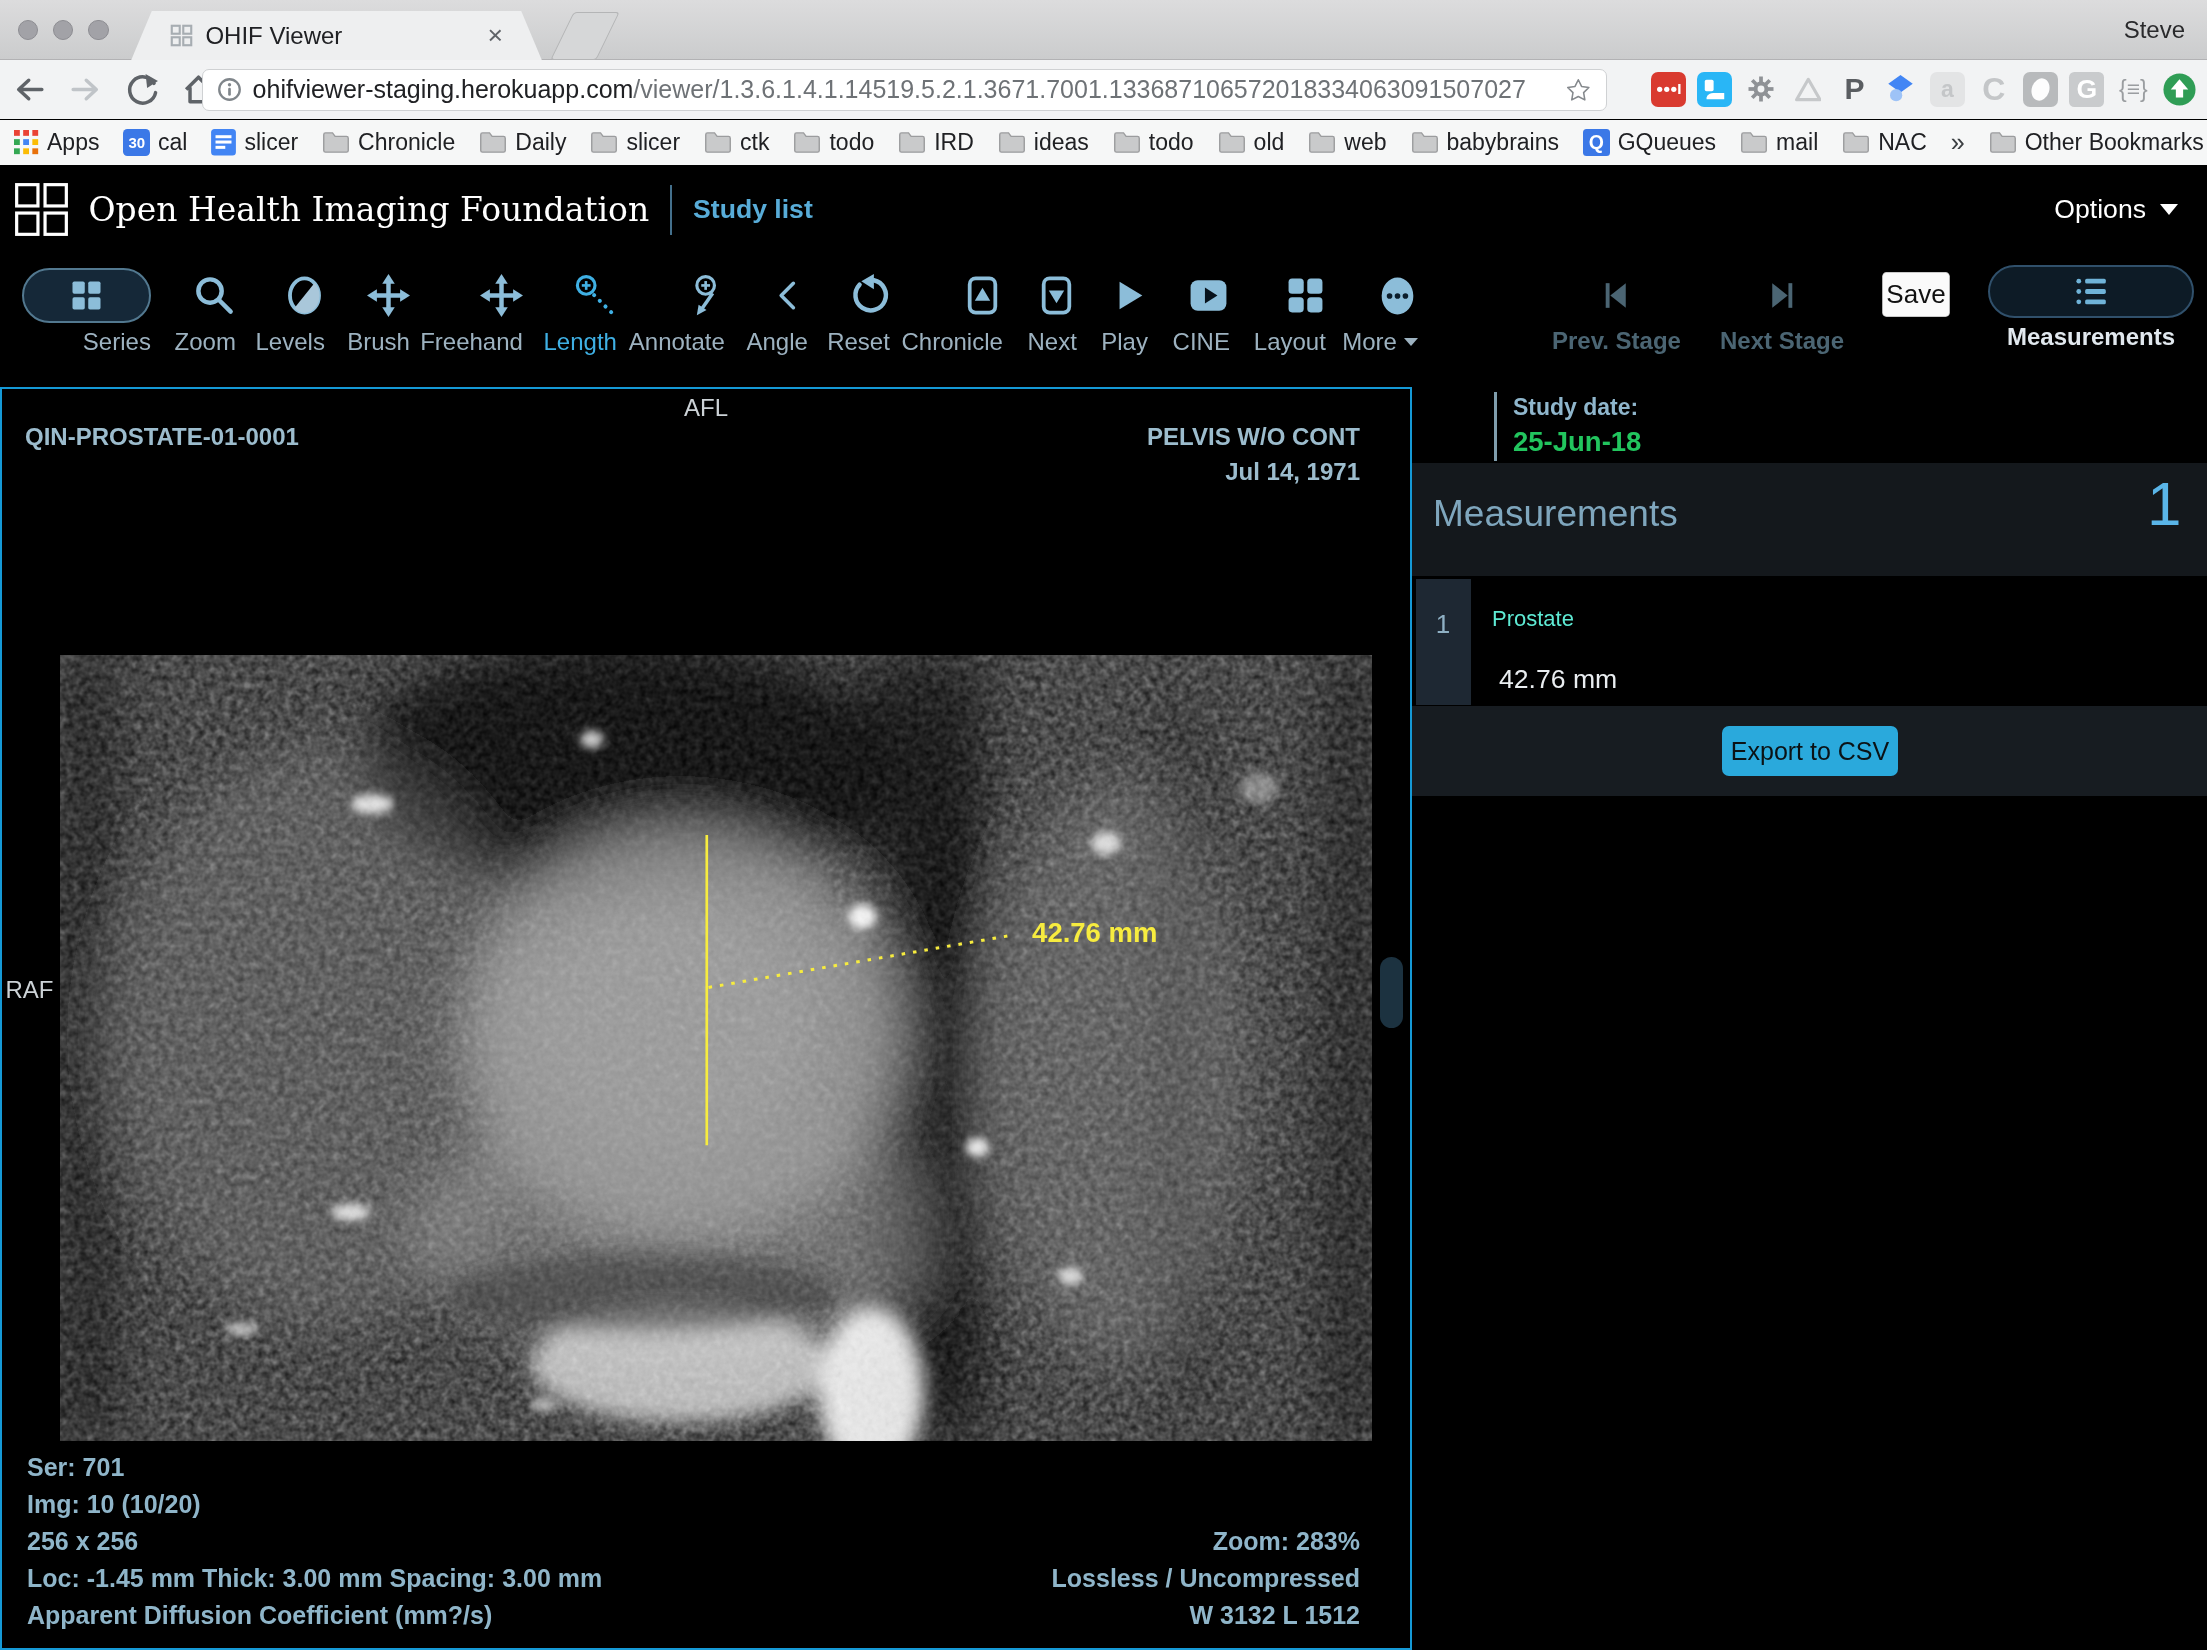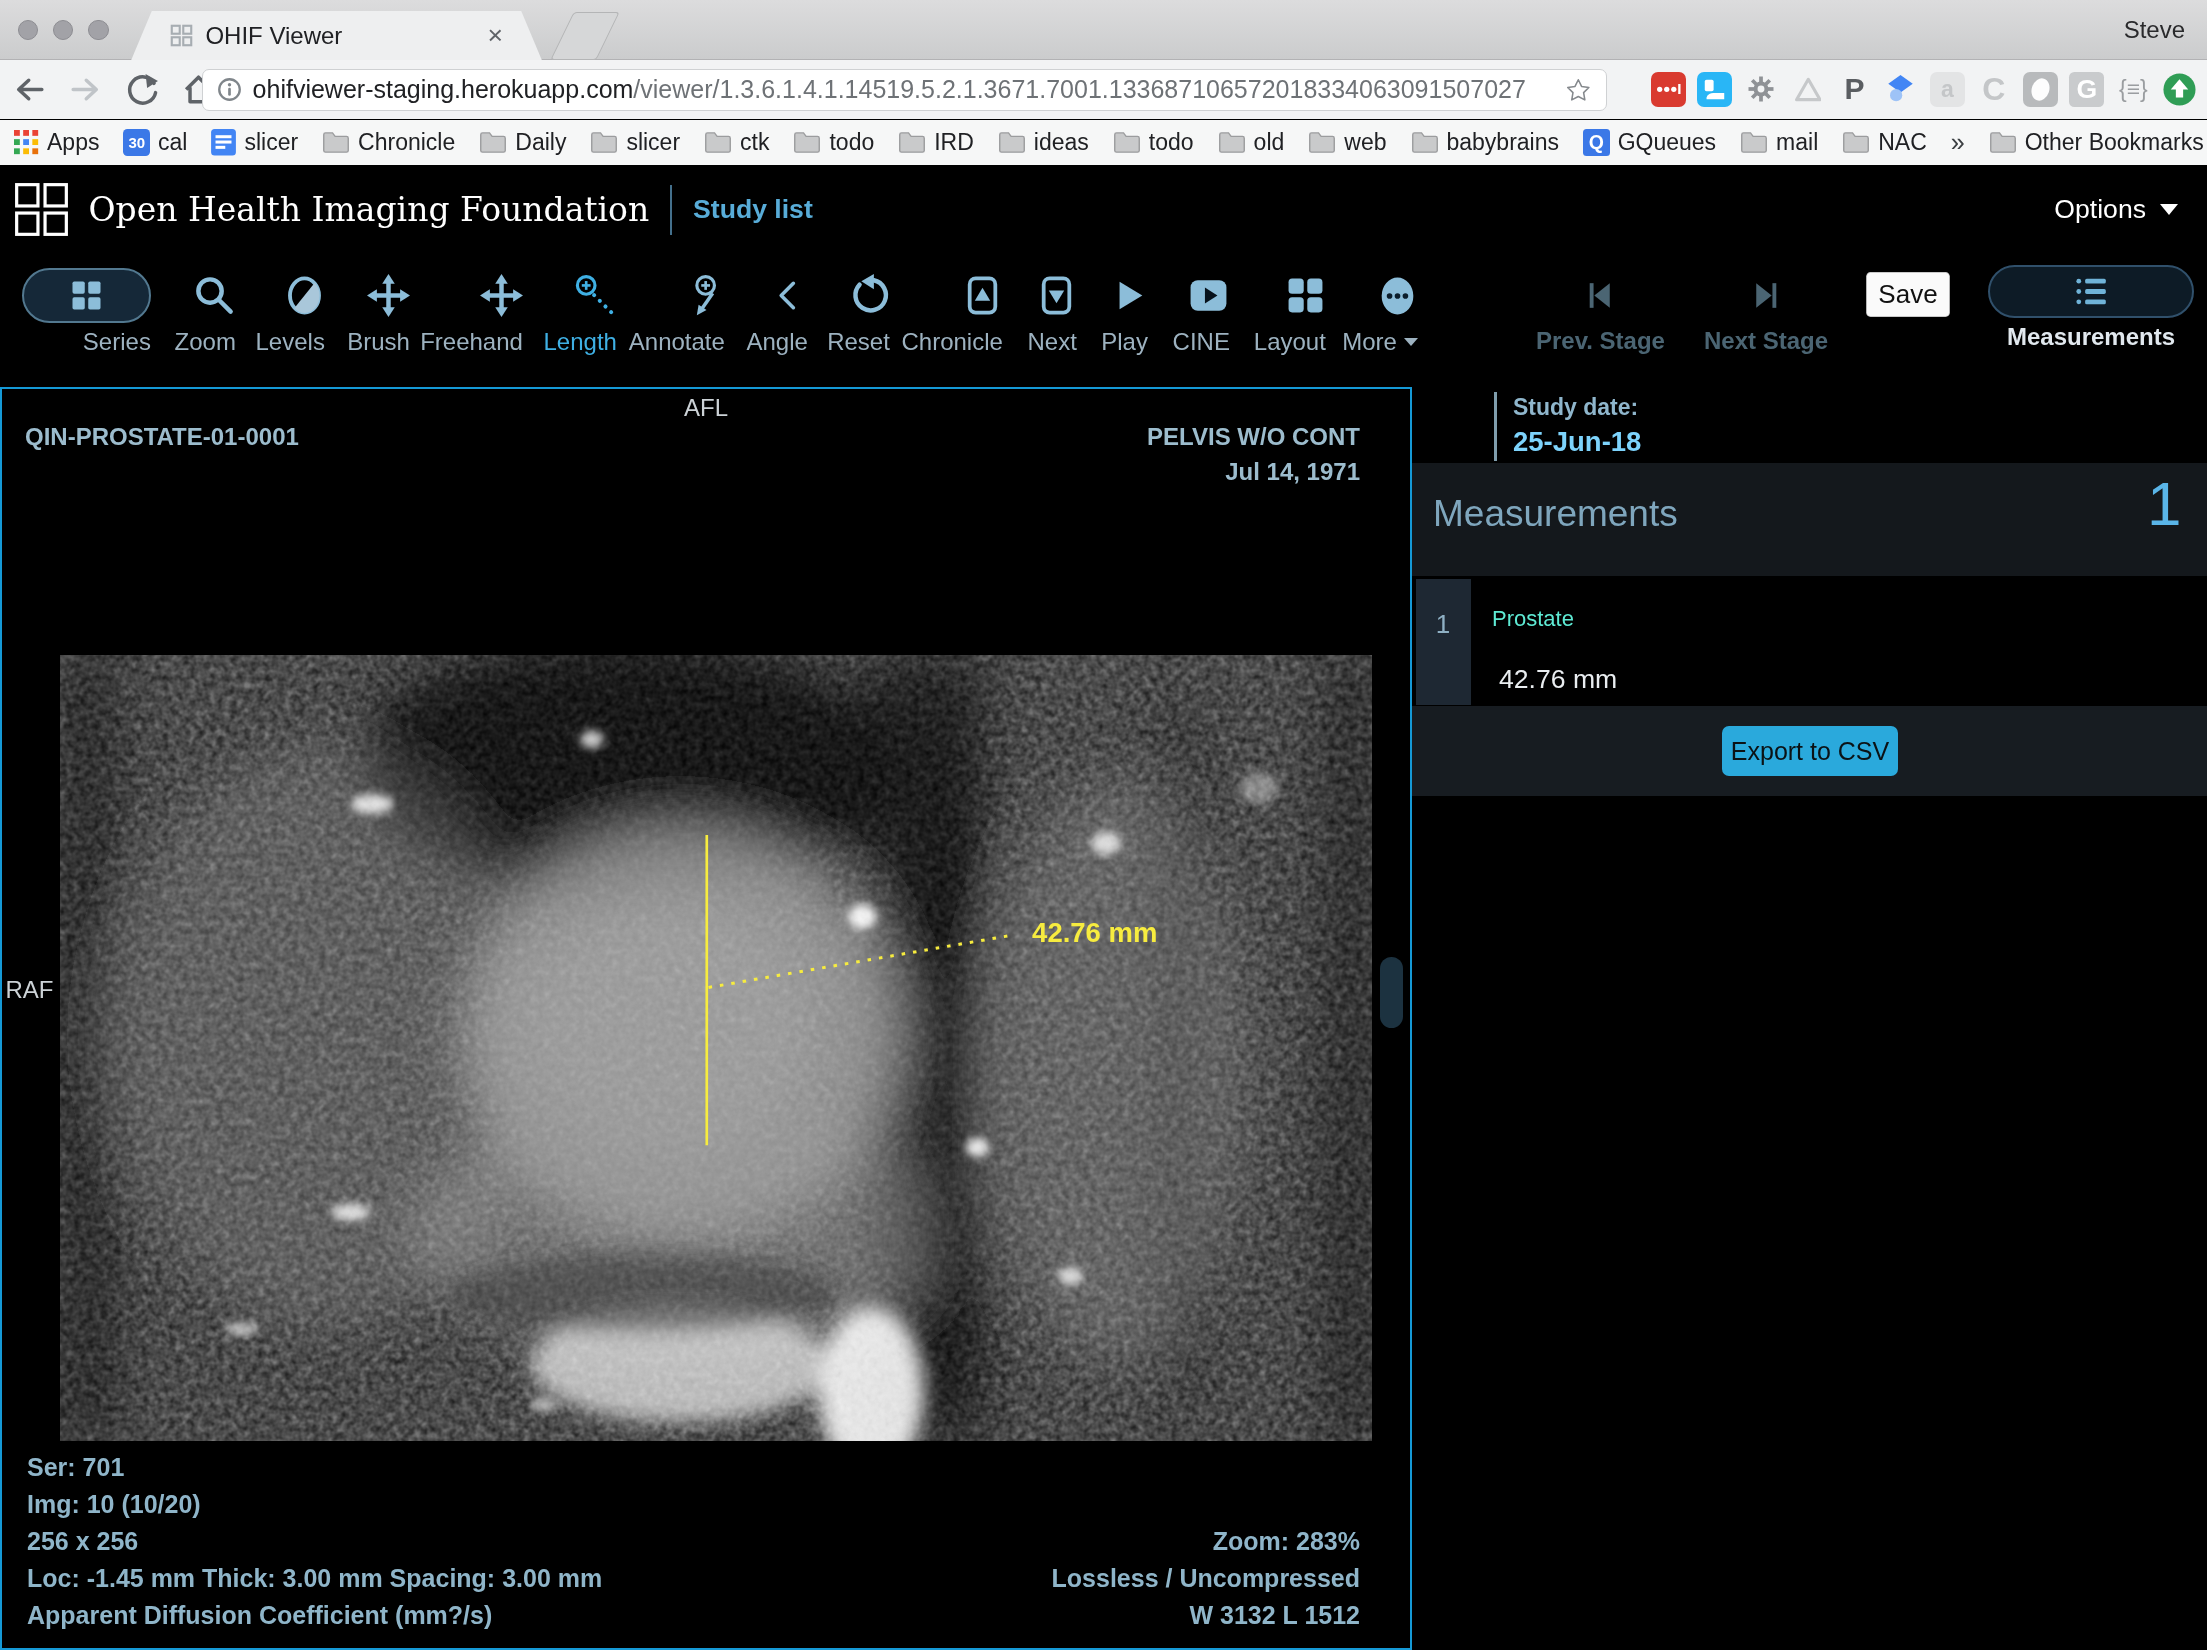--- a/index.html
+++ b/index.html
@@ -58,21 +58,21 @@
   .tool .icon{height:62px;display:flex;align-items:center;justify-content:center}
   .tool .lbl{font-size:24px;color:#9db2c0;margin-top:1.8px;white-space:nowrap;display:flex;align-items:center;gap:7px}
   .tool.active .lbl{color:#3fb0e4}
   .pill{width:129px;height:55px;border-radius:27.5px;border:2.7px solid #52788f;background:#152838;
         display:flex;align-items:center;justify-content:center}
   .more-caret{width:0;height:0;border-left:7px solid transparent;border-right:7px solid transparent;border-top:8.9px solid #9db2c0}
   .tb-right{position:absolute;right:14px;top:10.6px;display:flex;align-items:flex-start;gap:39px}
   .stage{display:flex;flex-direction:column;align-items:center}
   .stage .icon{height:62px;display:flex;align-items:center;justify-content:center}
   .stage .lbl{font-size:24px;color:#4b6573;font-weight:bold;white-space:nowrap}
-  .save-btn{margin-top:8.9px;width:82px;height:43px;background:#fafafa;border-radius:3.5px;
+  .save-btn{margin-top:8.9px;width:66px;height:43px;background:#fafafa;border-radius:3.5px;
             box-shadow:0 0 0 0.9px #c9c9c9;display:flex;align-items:center;justify-content:center;
             font-size:26px;color:#111}
   .meas-group{display:flex;flex-direction:column;align-items:center}
   .meas-pill{width:206px;height:53px;border-radius:26.6px;border:2.7px solid #30506b;background:#0d1b26;
              display:flex;align-items:center;justify-content:center}
   .meas-lbl{font-size:24px;font-weight:bold;color:#e1e8ee;margin-top:5.3px}
 
   
   .viewport{position:absolute;left:0;top:387px;width:1412px;height:1263px;background:#000;
             border:2.7px solid #1599d6}
@@ -81,21 +81,21 @@
   .vp-txt{position:absolute;color:#9cbccd;font-size:24px;font-weight:bold;white-space:nowrap}
   .vp-orient{color:#ccd2d6;font-weight:normal}
   .vp-bl{position:absolute;left:25px;bottom:14px;font-size:25px;font-weight:bold;color:#8fb5c9;line-height:37px}
   .vp-br{position:absolute;right:50px;bottom:14px;font-size:25px;font-weight:bold;color:#8fb5c9;line-height:37px;text-align:right}
   .scrollthumb{position:absolute;right:7px;top:568px;width:23px;height:71px;border-radius:11.5px;background:#1c3240}
 
   
   .panel{position:absolute;left:1412px;top:387px;width:796px;height:1263px;background:#000}
   .sd-line{position:absolute;left:82px;top:5.3px;width:2.7px;height:69px;background:#7f9dac}
   .sd-label{position:absolute;left:101px;top:7px;font-size:23px;font-weight:bold;color:#8fb6cc}
-  .sd-date{position:absolute;left:101px;top:39px;font-size:27.5px;font-weight:bold;color:#7dd3fc}
+  .sd-date{position:absolute;left:101px;top:39px;font-size:27.5px;font-weight:bold;color:#22c55e}
   .p-head{position:absolute;left:0;top:76px;width:796px;height:113px;background:#14181c}
   .p-title{position:absolute;left:21px;top:30px;font-size:37px;color:#7fa6bd}
   .p-count{position:absolute;right:26.6px;top:5.3px;font-size:62px;font-weight:400;color:#5ab5e8}
   .p-row{position:absolute;left:0;top:192px;width:796px;height:126px;background:#000}
   .p-row-idx{position:absolute;left:3.5px;top:0;width:55px;height:126px;background:#1e2833;
              display:flex;align-items:flex-start;justify-content:center;padding-top:30px;
              font-size:26px;color:#8fb0c4}
   .p-row-name{position:absolute;left:80px;top:26.6px;font-size:22px;color:#5eead4}
   .p-row-val{position:absolute;left:87px;top:85px;font-size:26.6px;color:#e9edf0}
   .p-foot{position:absolute;left:0;top:319px;width:796px;height:90px;background:#171c21}

